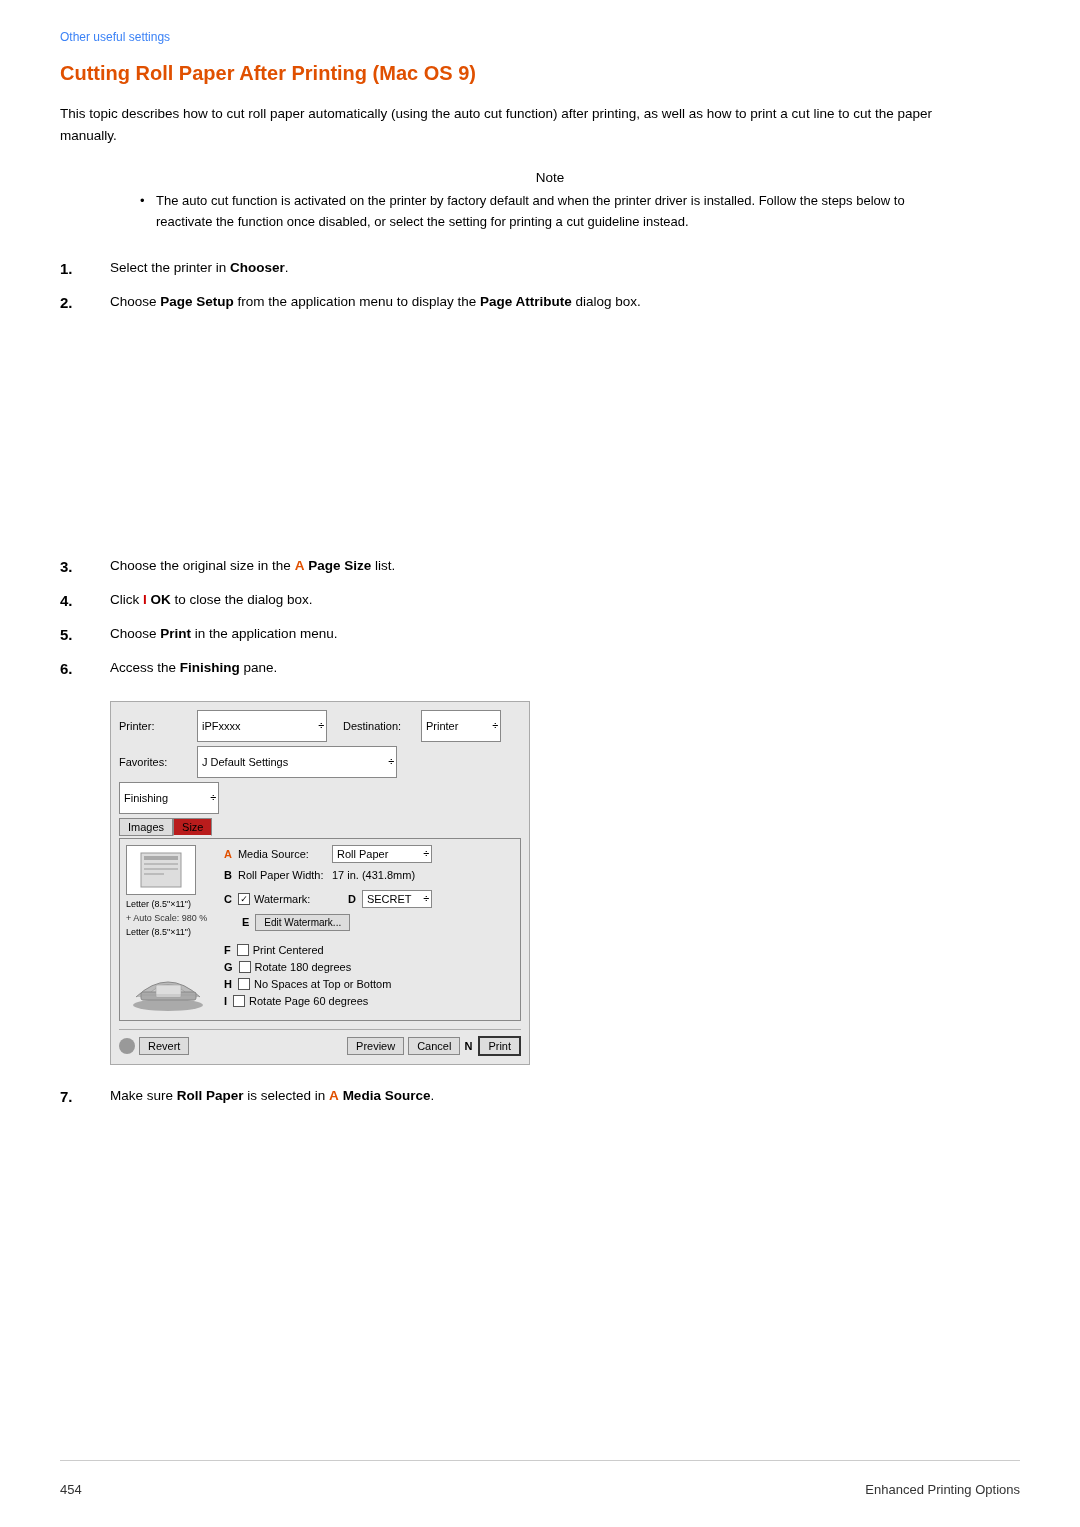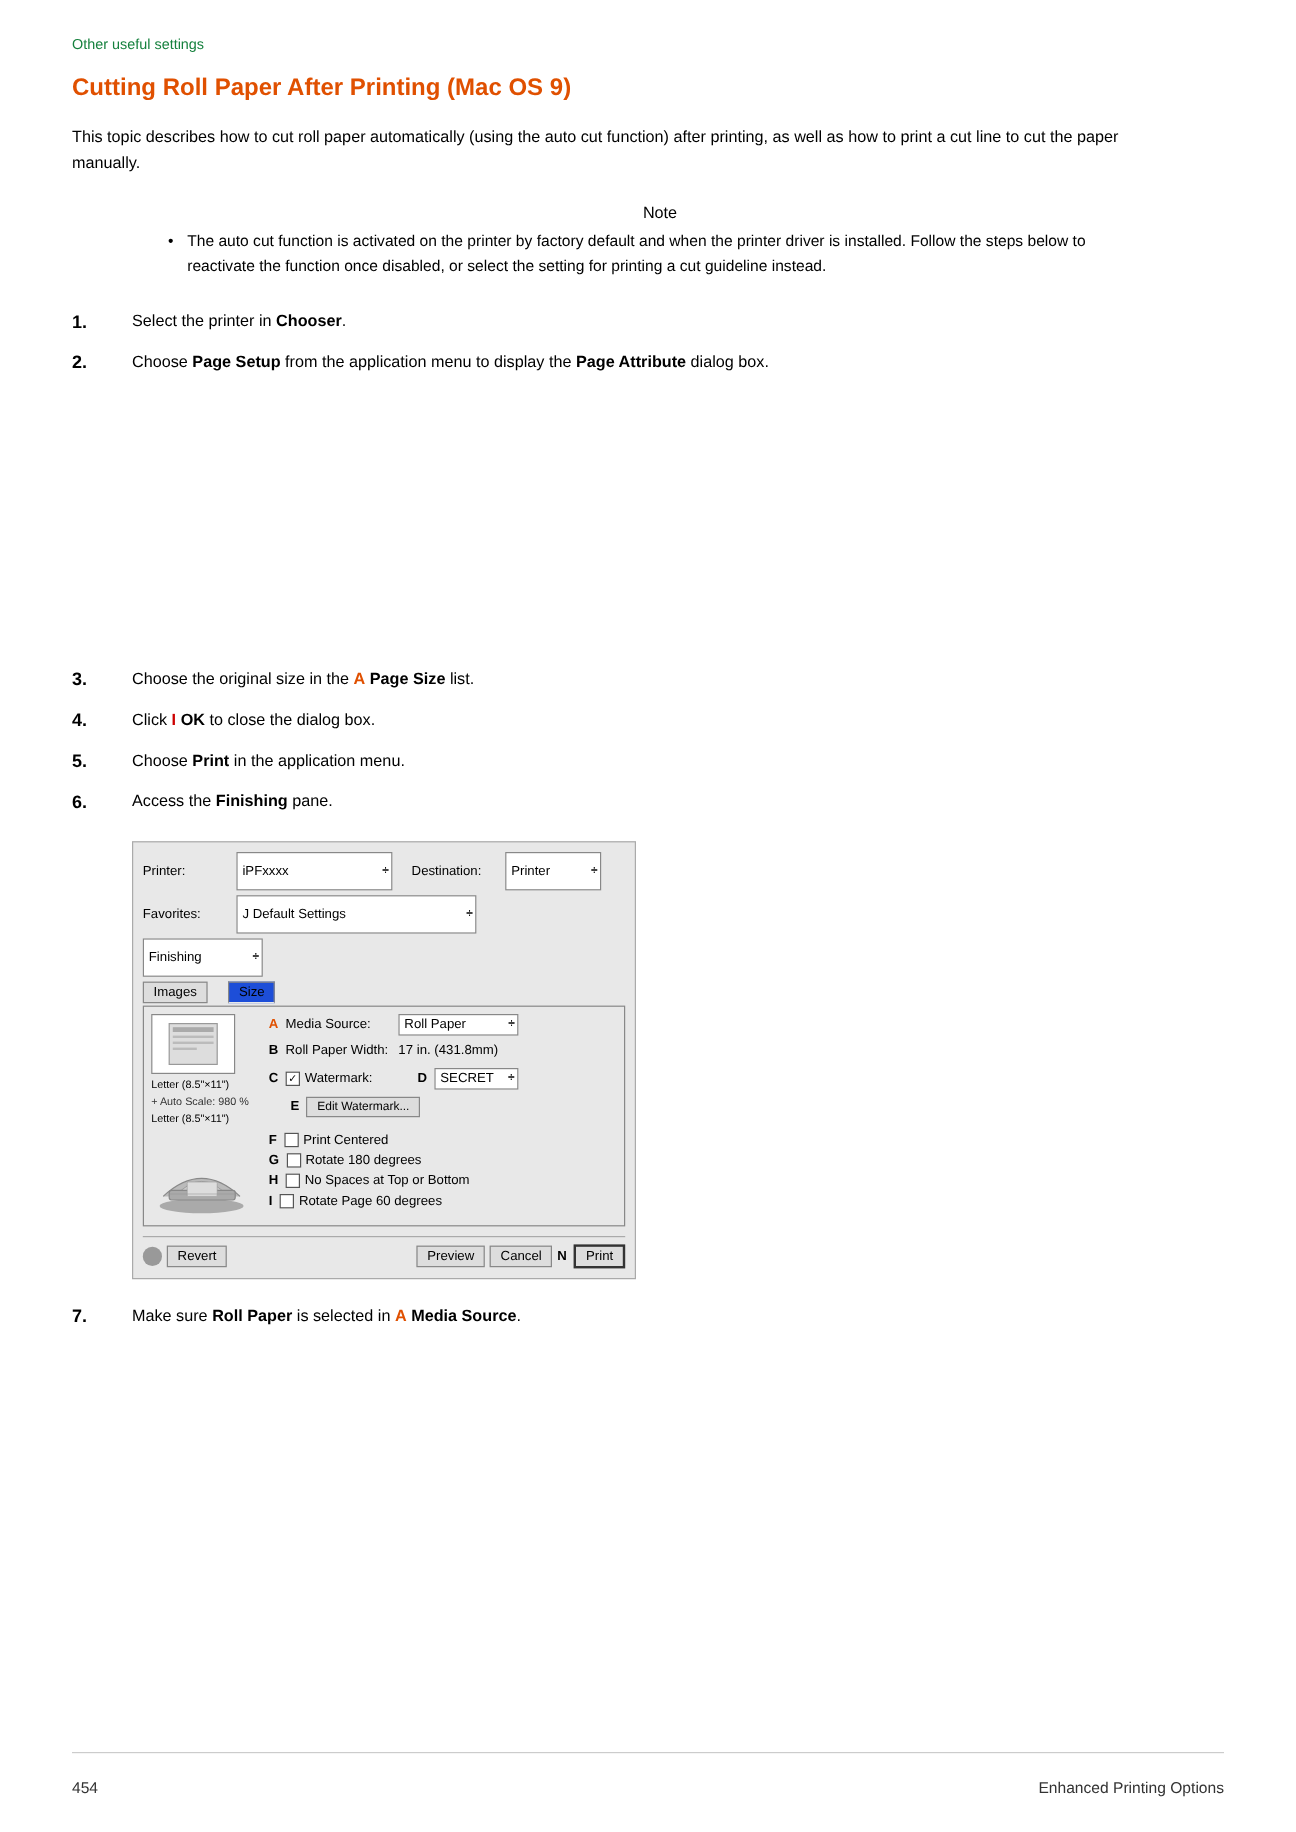--- a/index.html
+++ b/index.html
@@ -8,21 +8,21 @@
       font-family: Arial, Helvetica, sans-serif;
       font-size: 14px;
       color: #000;
       width: 1080px;
       min-height: 1527px;
       padding: 30px 60px 40px 60px;
     }
 
     .breadcrumb {
       font-size: 12px;
-      color: #15803d;
+      color: #3b82f6;
       margin-bottom: 18px;
     }
 
     .page-title {
       font-size: 20px;
       font-weight: bold;
       color: #e05000;
       margin-bottom: 18px;
     }
 
@@ -133,33 +133,33 @@
     .dialog-select::after {
       content: "÷";
       position: absolute;
       right: 2px;
       font-size: 10px;
     }
 
     .dialog-tabs {
       display: flex;
       margin-bottom: 2px;
-      gap: 17px;
+      gap: 0;
     }
 
     .dialog-tab {
       border: 1px solid #888;
       background: #ddd;
       font-size: 11px;
       padding: 2px 8px;
       cursor: default;
     }
 
     .dialog-tab.active {
-      background: #1d4ed8;
+      background: #b91c1c;
       border-bottom: 1px solid #e8e8e8;
     }
 
     .dialog-panel {
       border: 1px solid #888;
       background: #e8e8e8;
       padding: 6px;
     }
 
     .dialog-field-row {

